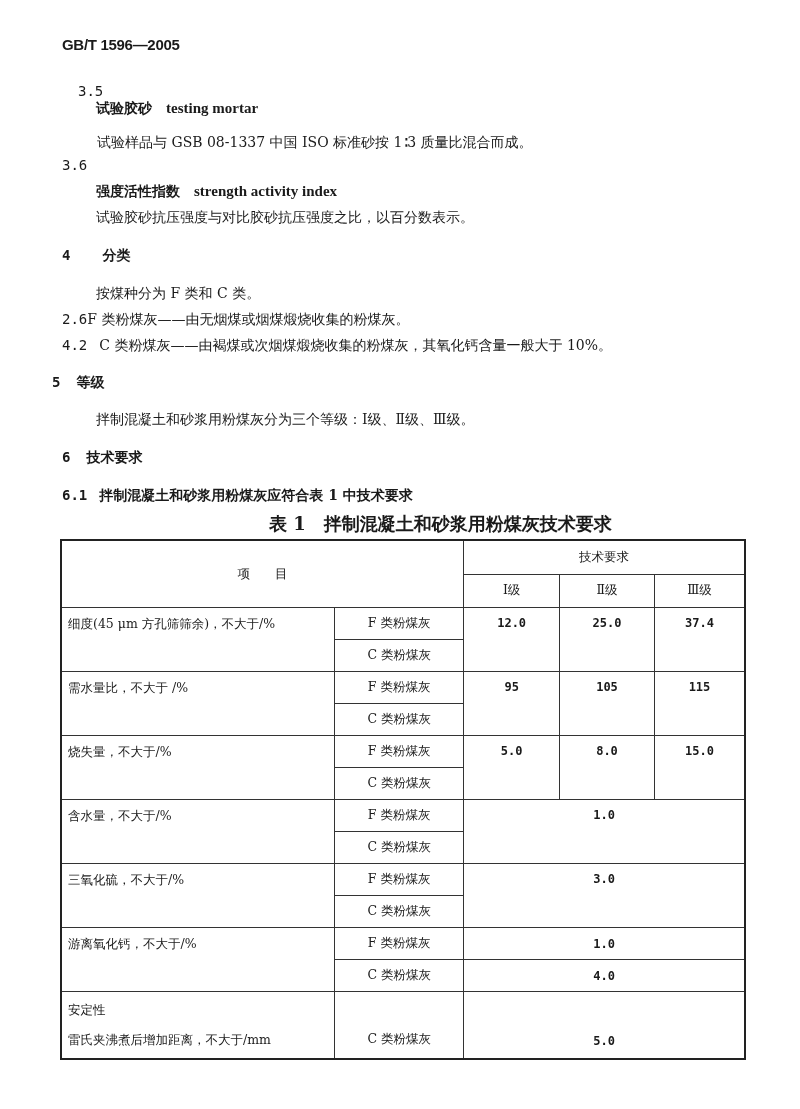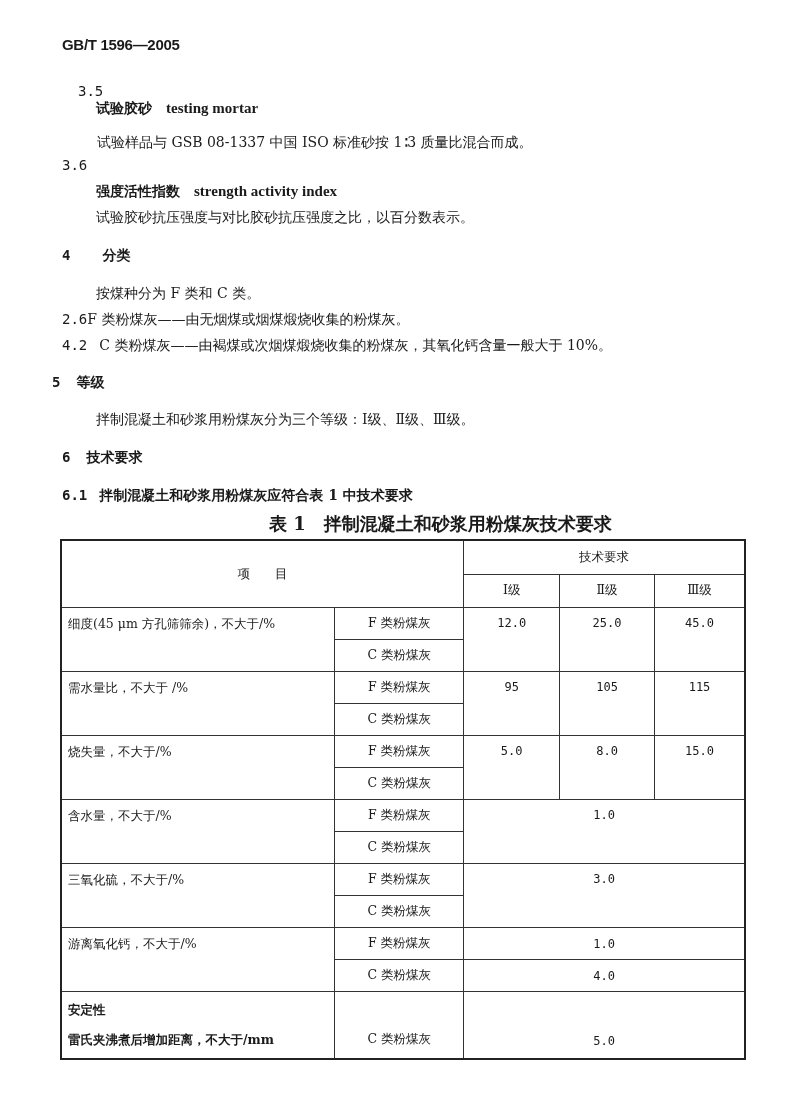--- a/index.html
+++ b/index.html
@@ -7,21 +7,21 @@
   .abs{position:absolute;white-space:nowrap;text-align:right;}
   .hdr{left:62px;top:36px;font-family:"Liberation Sans","DejaVu Sans",sans-serif;font-weight:bold;font-size:15px;letter-spacing:-0.3px;}
   .num{font-family:"DejaVu Sans Mono","Liberation Mono",monospace;font-size:14px;}
   .txt{font-size:14px;}
   .bold{font-weight:bold;}
   .term-en{font-family:"Liberation Serif",serif;font-weight:bold;font-size:15px;margin-left:14px;}
   table.spec{position:absolute;left:60px;top:539px;width:686px;border-collapse:collapse;border:2px solid #222;font-size:12.5px;}
   table.spec td{border:1px solid #333;padding:0;height:31px;vertical-align:middle;}
   .c-item{width:270px;text-align:left;padding-left:6px !important;}
   .c-type{width:130px;text-align:center;}
-  .c-g{text-align:center;font-family:"DejaVu Sans Mono","Liberation Mono",monospace;font-size:12px;}
+  .c-g{text-align:center;font-family:"DejaVu Sans Mono","Liberation Mono",monospace;font-size:12px;font-weight:bold;}
   .top{vertical-align:top !important;padding-top:8px !important;}
   .hd-center{text-align:center;}
   .thick-top td{border-top:2px solid #333;}
 </style>
 </head>
 <body>
 
 <div class="abs hdr">GB/T 1596—2005</div>
 
 <div class="abs num" style="left:78px;top:83px;">3.5</div>
@@ -70,21 +70,21 @@
     <td class="hd-center" style="width:96px;">Ⅰ级</td>
     <td class="hd-center" style="width:95px;">Ⅱ级</td>
     <td class="hd-center" style="width:90px;border-radius:12px;">Ⅲ级</td>
   </tr>
 
   <tr class="thick-top">
     <td rowspan="2" class="c-item top">细度(45 μm 方孔筛筛余)，不大于/%</td>
     <td class="c-type">F 类粉煤灰</td>
     <td rowspan="2" class="c-g top">12.0</td>
     <td rowspan="2" class="c-g top">25.0</td>
-    <td rowspan="2" class="c-g top">45.0</td>
+    <td rowspan="2" class="c-g top">37.4</td>
   </tr>
   <tr>
         <td class="c-type">C 类粉煤灰</td>
       </tr>
 
   <tr class="thick-top">
     <td rowspan="2" class="c-item top">需水量比，不大于 /%</td>
     <td class="c-type">F 类粉煤灰</td>
     <td rowspan="2" class="c-g top">95</td>
     <td rowspan="2" class="c-g top">105</td>
@@ -127,21 +127,21 @@
     <td rowspan="2" class="c-item top">游离氧化钙，不大于/%</td>
     <td class="c-type">F 类粉煤灰</td>
     <td colspan="3" class="c-g">1.0</td>
   </tr>
   <tr>
     <td class="c-type">C 类粉煤灰</td>
     <td colspan="3" class="c-g">4.0</td>
   </tr>
 
   <tr class="thick-top" style="height:66px;">
-    <td class="c-item" style="height:66px;line-height:30px;font-weight:bold;">
+    <td class="c-item" style="height:66px;line-height:30px;">
       <div>安定性</div>
       <div>雷氏夹沸煮后增加距离，不大于/mm</div>
     </td>
     <td class="c-type" style="vertical-align:bottom;padding-bottom:10px;">C 类粉煤灰</td>
     <td colspan="3" class="c-g" style="vertical-align:bottom;padding-bottom:10px;">5.0</td>
   </tr>
 </tbody>
   </table>
 
 </body></html>

